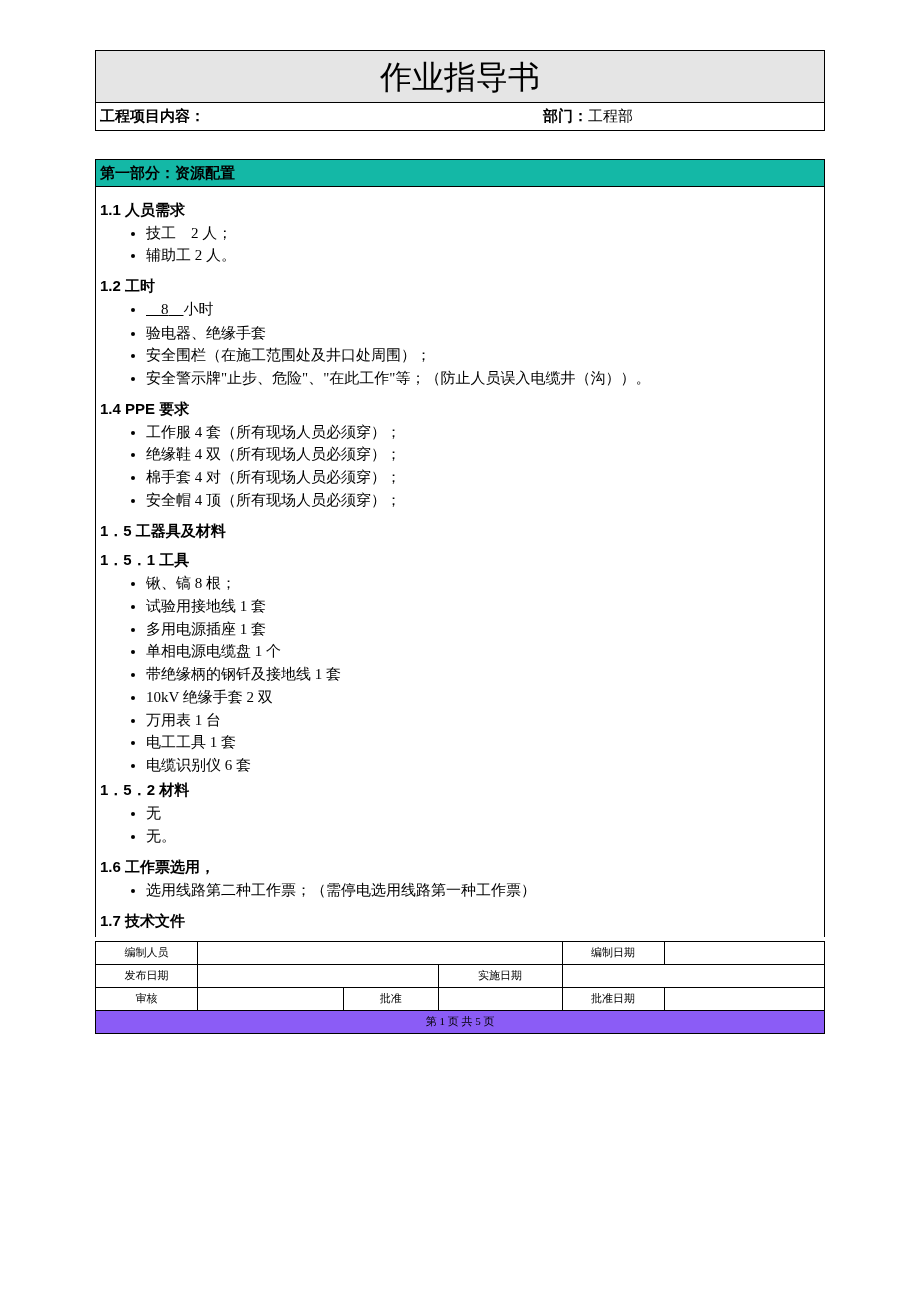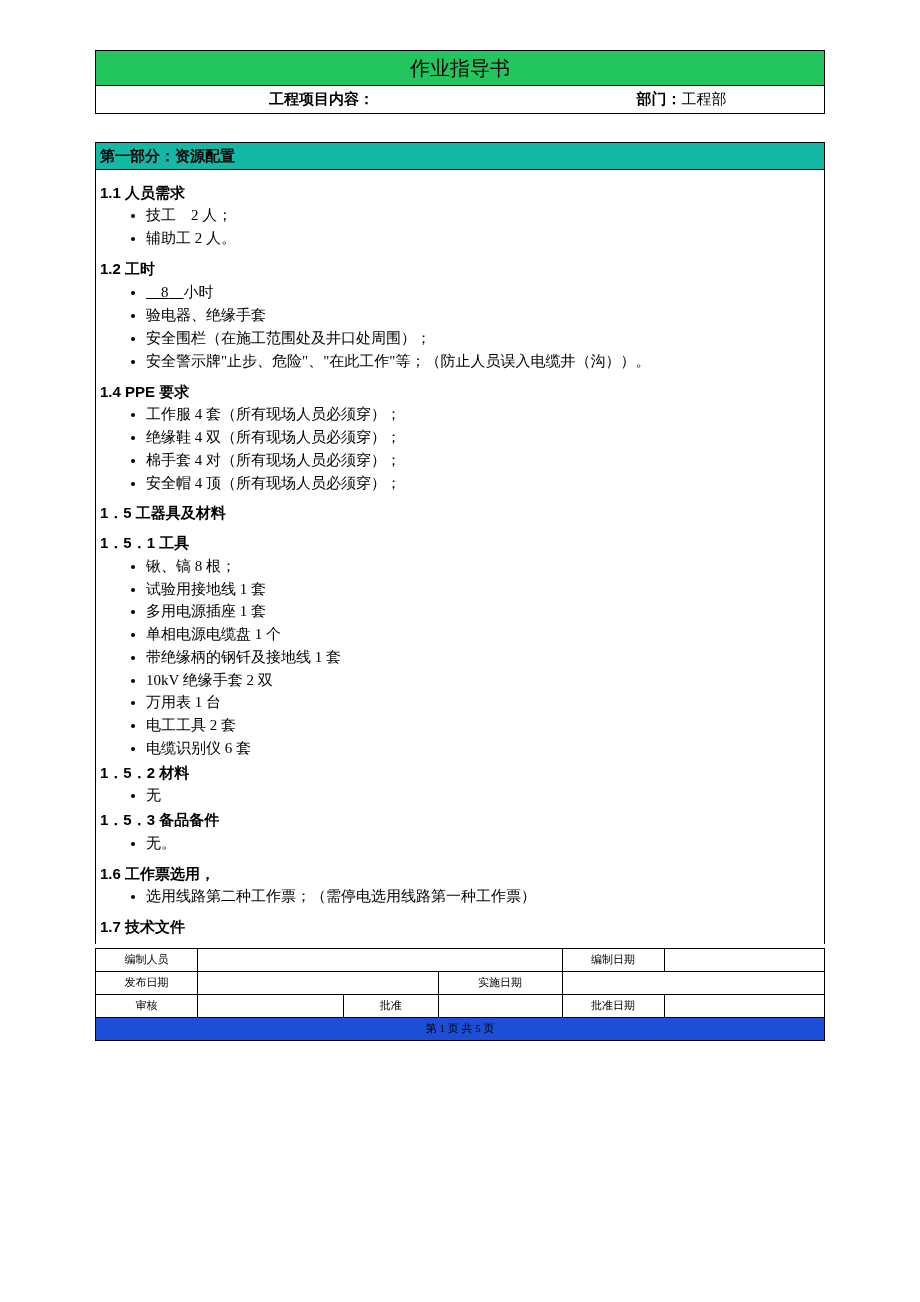--- a/index.html
+++ b/index.html
@@ -10,32 +10,31 @@
       background: #fff;
       width: 920px;
       padding: 50px 95px 40px 95px;
       line-height: 1.45;
     }
     .header-box {
       border: 1.5px solid #000;
       margin-bottom: 28px;
     }
     .title-cell {
-      background: #22c55e;
+      background: #e5e5e5;
       text-align: center;
-      font-size: 20px;
+      font-size: 32px;
       font-weight: normal;
       padding: 3px 0 2px 0;
       border-bottom: 1px solid #000;
       font-family: "SimHei", "黑体", sans-serif;
     }
     .meta-row {
       display: flex;
       padding: 2px 4px;
-      text-align: center;
     }
     .meta-row .col { flex: 1; }
     .meta-row .col.right { padding-left: 0; }
     .meta-label-b { font-weight: bold; font-family: "SimHei","黑体",sans-serif; }
     .body-box {
       border: 1.5px solid #000;
       border-bottom: none;
       padding: 0;
     }
     .section-header {
@@ -58,21 +57,21 @@
     }
     .footer-table td {
       border: 1px solid #000;
       padding: 3px 6px;
       text-align: center;
       font-size: 11px;
       height: 23px;
     }
     .footer-table td.label { white-space: nowrap; }
     .pager-row td {
-      background: #1d4ed8;
+      background: #8b5cf6;
       border: 1px solid #000;
     }
   </style>
 </head>
 <body>
 
 <div class="header-box">
   <div class="title-cell">作业指导书</div>
   <div class="meta-row">
     <div class="col" style="flex:1.6">
@@ -118,30 +117,29 @@
 
     <div class="h">1．5．1 工具</div>
     <ul class="b">
       <li>锹、镐 8 根；</li>
       <li>试验用接地线 1 套</li>
       <li>多用电源插座 1 套</li>
       <li>单相电源电缆盘 1 个</li>
       <li>带绝缘柄的钢钎及接地线 1 套</li>
       <li>10kV 绝缘手套 2 双</li>
       <li>万用表 1 台</li>
-      <li>电工工具 2 套</li>
+      <li>电工工具 1 套</li>
       <li>电缆识别仪 6 套</li>
     </ul>
 
     <div class="h" style="margin-top:2px">1．5．2 材料</div>
     <ul class="b">
       <li>无</li>
     </ul>
 
-    <div class="h" style="margin-top:2px">1．5．3 备品备件</div>
     <ul class="b">
       <li>无。</li>
     </ul>
 
     <div class="h">1.6 工作票选用，</div>
     <ul class="b">
       <li>选用线路第二种工作票；（需停电选用线路第一种工作票）</li>
     </ul>
 
     <div class="h" style="margin-bottom:4px">1.7 技术文件</div>

